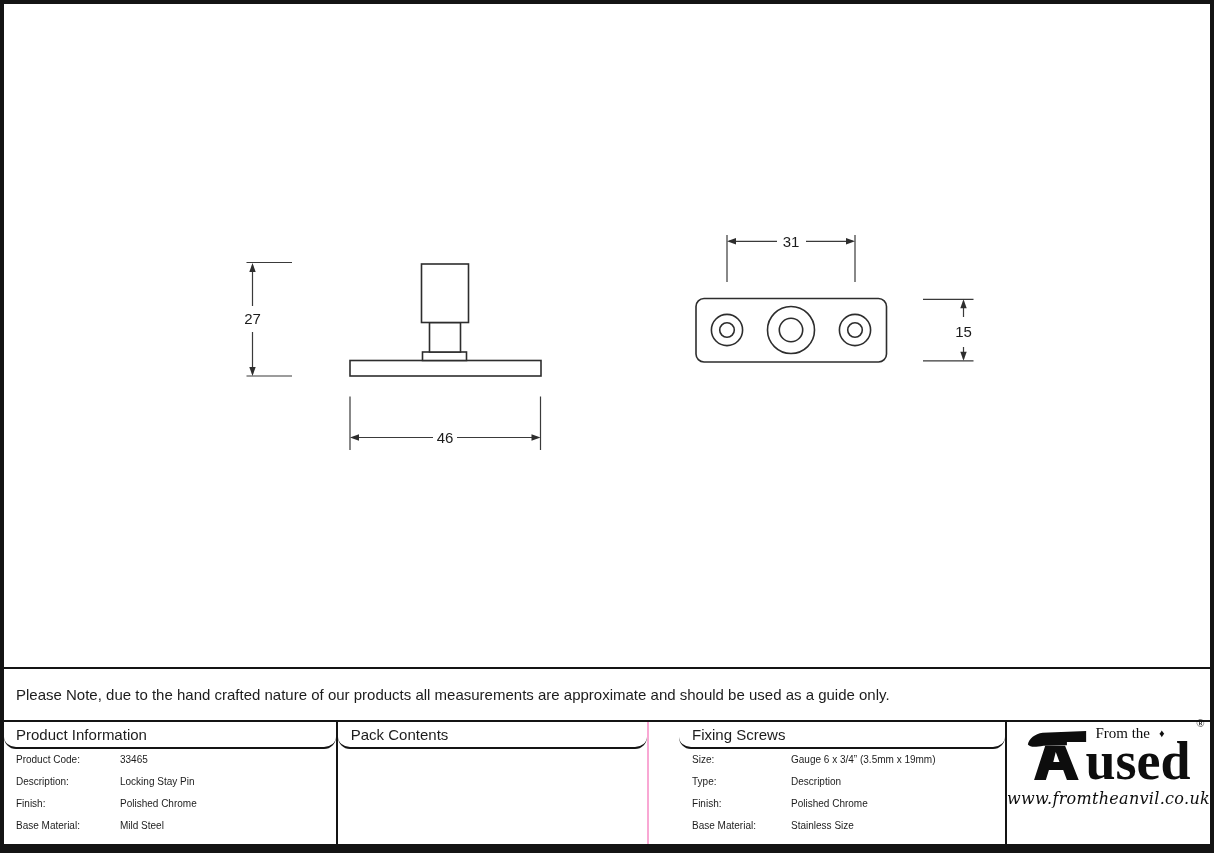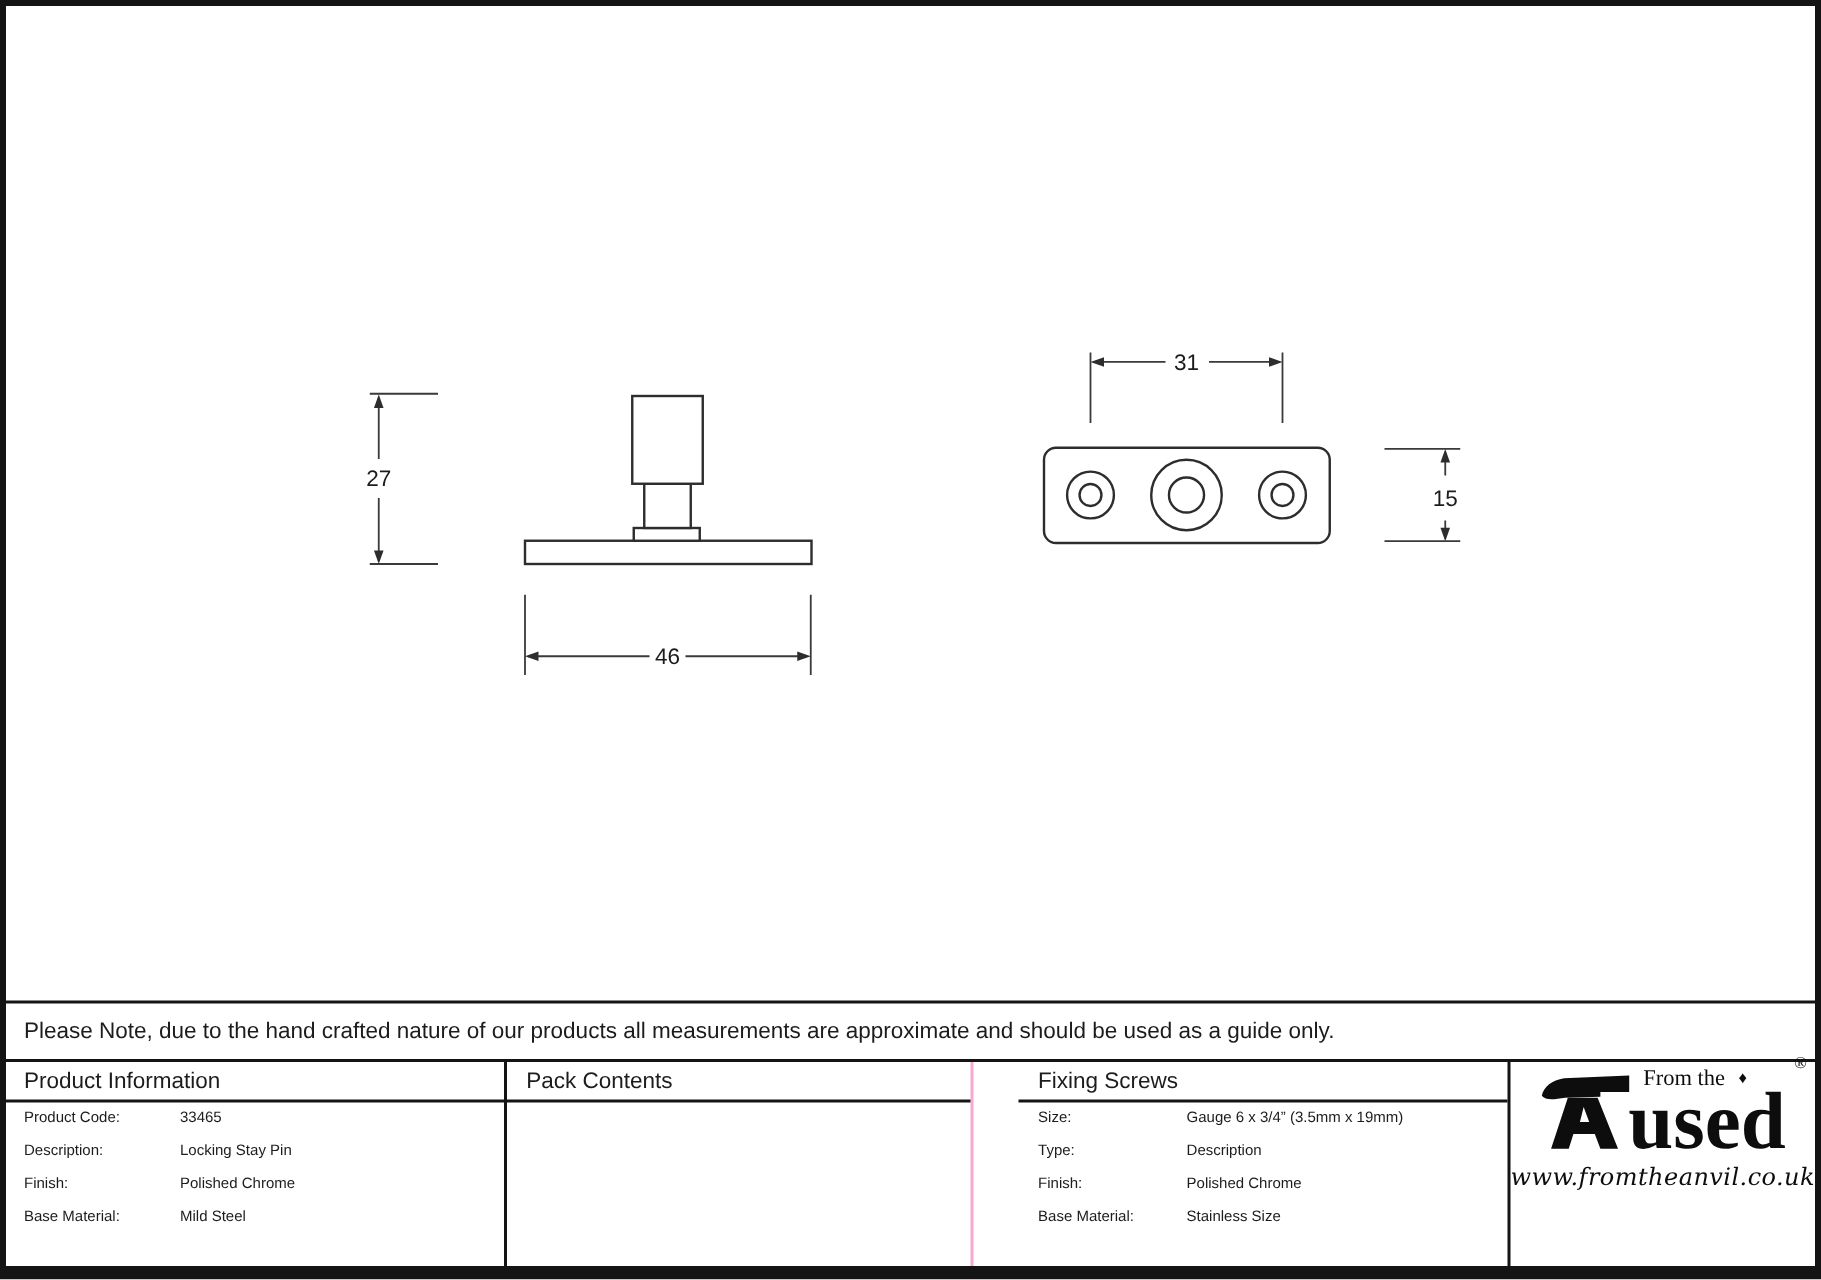--- a/index.html
+++ b/index.html
@@ -8,28 +8,28 @@
     background:#ffffff; border:4px solid #141414; border-bottom-width:9px;
     font-family:"Liberation Sans",sans-serif; color:#1c1c1c; overflow:hidden;
   }
   .drawings { position:absolute; left:0; top:0; width:1206px; height:660px; }
   .drawings .shape { fill:#ffffff; stroke:#2d2d2d; stroke-width:1.6; }
   .drawings .dimline { stroke:#3a3a3a; stroke-width:1.2; fill:none; }
   .drawings .arrow { fill:#2d2d2d; stroke:none; }
   .drawings text { font-family:"Liberation Sans",sans-serif; font-size:15px; fill:#1c1c1c; text-anchor:middle; }
 
   .bottom { position:absolute; left:0; right:0; top:663px; bottom:0; display:flex; flex-direction:column; }
-  .note-row { box-sizing:border-box; border-top:2px solid #141414; height:39px; display:flex; align-items:center; padding-left:12px; font-size:15px; }
+  .note-row { box-sizing:border-box; border-top:2px solid #141414; height:53px; display:flex; align-items:center; padding-left:12px; font-size:15px; }
   .grid { border-top:2px solid #141414; flex:1; display:flex; min-height:0; }
   .col { box-sizing:border-box; }
   .col1 { width:341px; border-right:2px solid #141414; }
   .col2 { width:318px; border-right:2px solid #f9a8d4; }
   .col3 { width:335px; border-right:2px solid #141414;margin-left:30px; }
   .col4 { flex:1; display:flex; justify-content:center; }
-  .col-header { box-sizing:border-box; height:27px; border-bottom:2px solid #141414; font-size:15px; display:flex; align-items:center; padding-left:12px; }
+  .col-header { box-sizing:border-box; height:27px; border-bottom:2px solid #141414; font-size:15px; display:flex; align-items:center; padding-left:12px;border-radius:12px; }
   .col-body { padding:0 8px 0 12px; font-size:10px; line-height:22px; }
   .col2 .col-header, .col2 .col-body, .col3 .col-header, .col3 .col-body { padding-left:13px; }
   .kv { display:flex; }
   .kv .k { width:104px; flex:none; }
   .col3 .kv .k { width:99px; }
   .col3 .kv .v { white-space:nowrap; }
 
   .logo { display:flex; flex-direction:column; align-items:center; color:#0d0d0d; }
   .logo-main { display:flex; align-items:flex-end; }
   .anvil-a { width:62px; height:60px; margin-right:-3px; }

